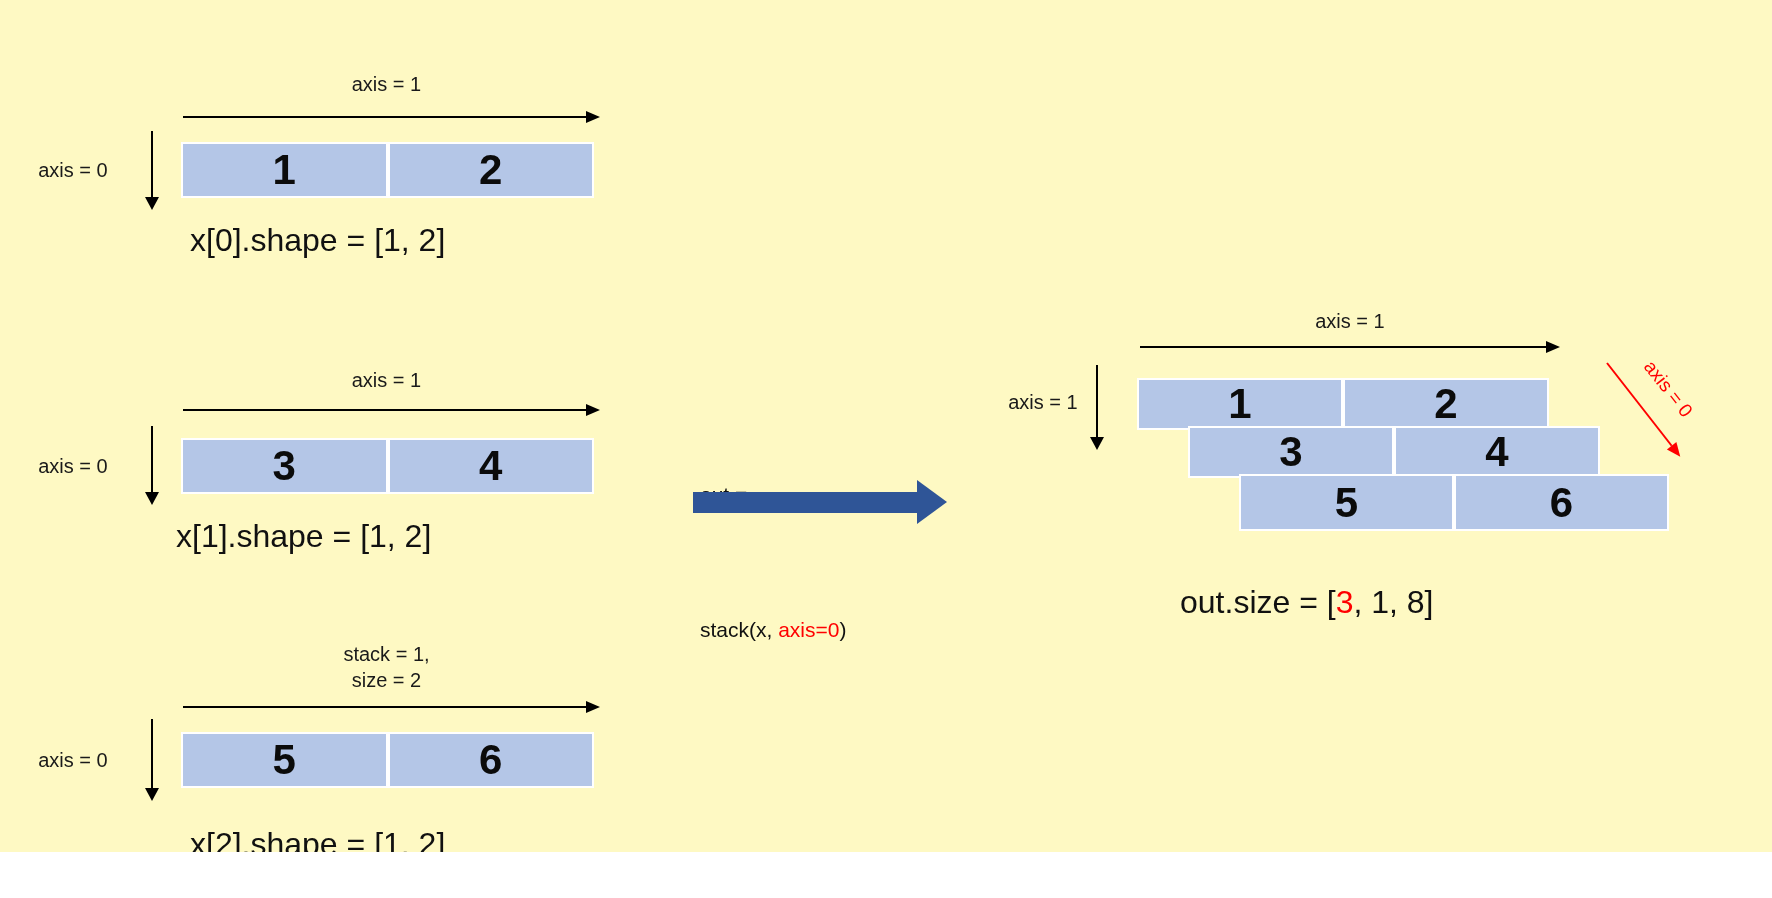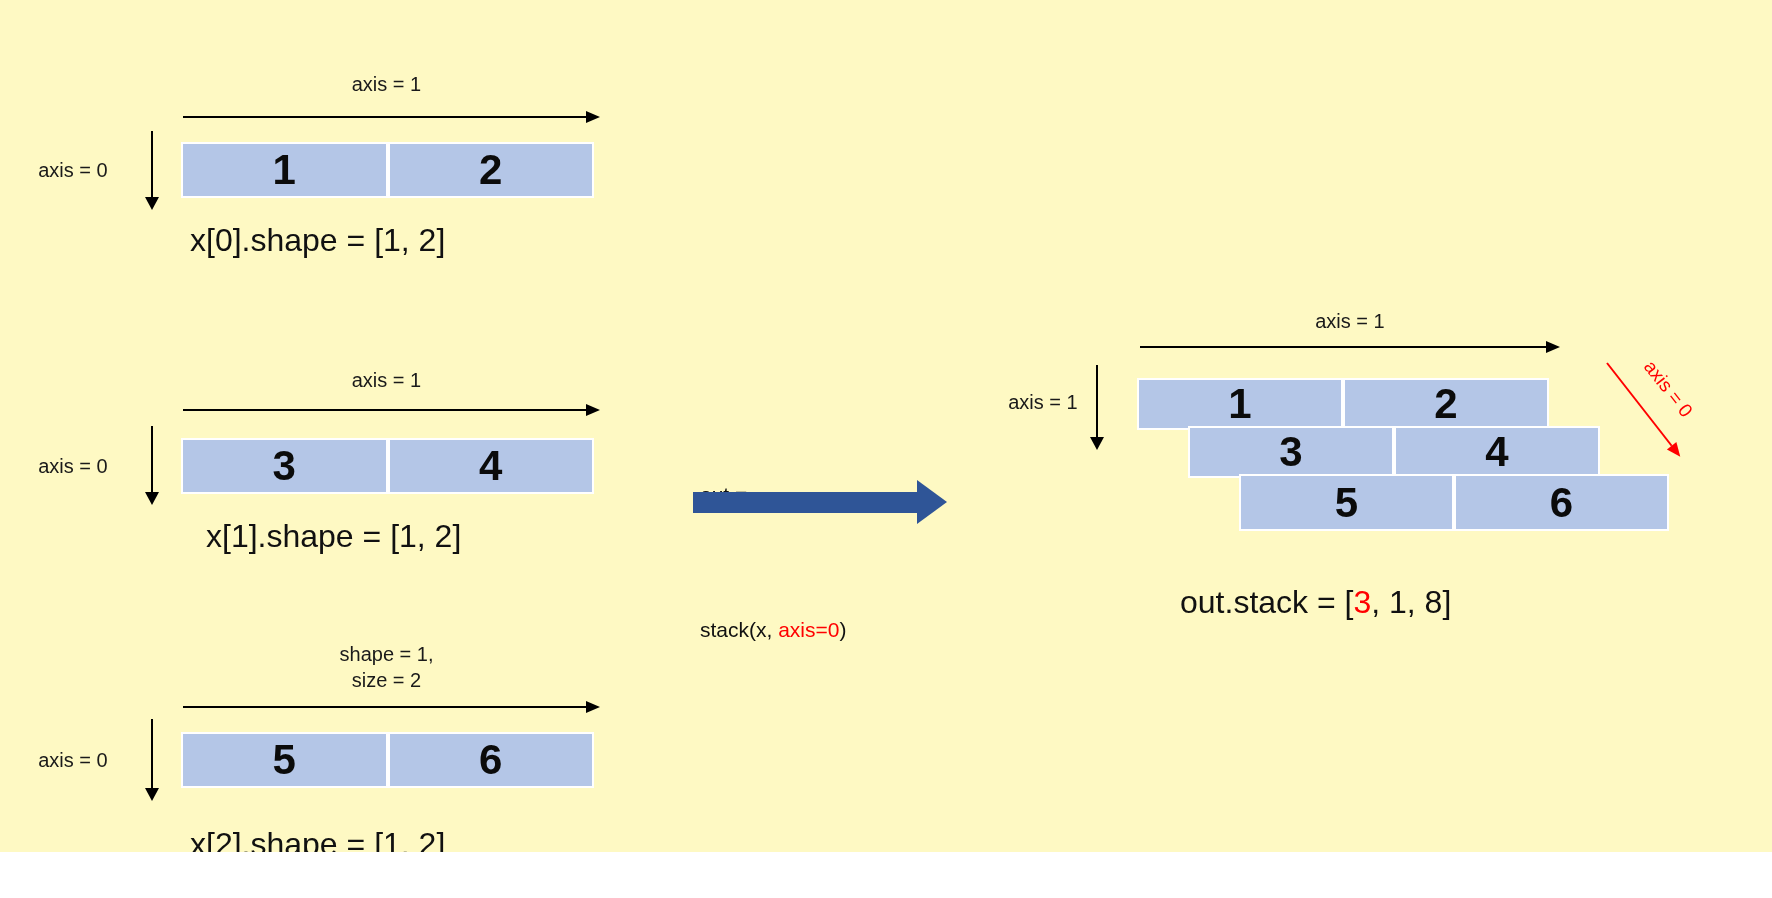--- a/index.html
+++ b/index.html
@@ -33,21 +33,21 @@
   .av0 { left:151px; top:131px; height:66px; }
   .al0 { left:28px;  top:157px; width:90px; }
   .bar0 { left:181px; top:142px; width:413px; height:56px; }
   .cap0 { left:190px; top:220px; width:412px; }
   
   .tl1 { left:180px; top:367px; width:413px; }
   .ah1 { left:183px; top:409px; width:403px; }
   .av1 { left:151px; top:426px; height:66px; }
   .al1 { left:28px;  top:453px; width:90px; }
   .bar1 { left:181px; top:438px; width:413px; height:56px; }
-  .cap1 { left:206px; top:516px; width:412px; }
+  .cap1 { left:176px; top:516px; width:412px; }
   
   .tl2 { left:180px; top:641px; width:413px; }
   .ah2 { left:183px; top:706px; width:403px; }
   .av2 { left:151px; top:719px; height:69px; }
   .al2 { left:28px;  top:747px; width:90px; }
   .bar2 { left:181px; top:732px; width:413px; height:56px; }
   .cap2 { left:190px; top:810px; width:412px;margin-top:14px; }
 
   
   .op-text { position:absolute; left:700px; top:382px; font-size:21px; line-height:45px; color:#111111; white-space:pre; }
@@ -99,21 +99,21 @@
     <div class="arrow-v av1"></div>
     <div class="bar bar1">
       <div class="cell">3</div>
       <div class="cell">4</div>
     </div>
     <div class="caption cap1">x[1].shape = [1, 2]</div>
   </section>
 
   <section>
     <div class="top-label tl2">
-      <div>shape = 1,</div>
+      <div>stack = 1,</div>
       <div>size = 2</div>
     </div>
     <div class="arrow-h ah2"></div>
     <div class="axis-side-label al2">axis = 0</div>
     <div class="arrow-v av2"></div>
     <div class="bar bar2">
       <div class="cell">5</div>
       <div class="cell">6</div>
     </div>
     <div class="caption cap2">x[2].shape = [1, 2]</div>
@@ -142,16 +142,16 @@
       <div class="cell">4</div>
     </div>
     <div class="bar row2">
       <div class="cell">5</div>
       <div class="cell">6</div>
     </div>
 
     <div class="red-arrow"></div>
     <div class="red-axis-label">axis = 0</div>
 
-    <div class="caption capr"><span>out.stack = [</span><span class="red">3</span><span>, 1, 8]</span></div>
+    <div class="caption capr"><span>out.size = [</span><span class="red">3</span><span>, 1, 8]</span></div>
   </section>
 
 </div>
 
 </body></html>

